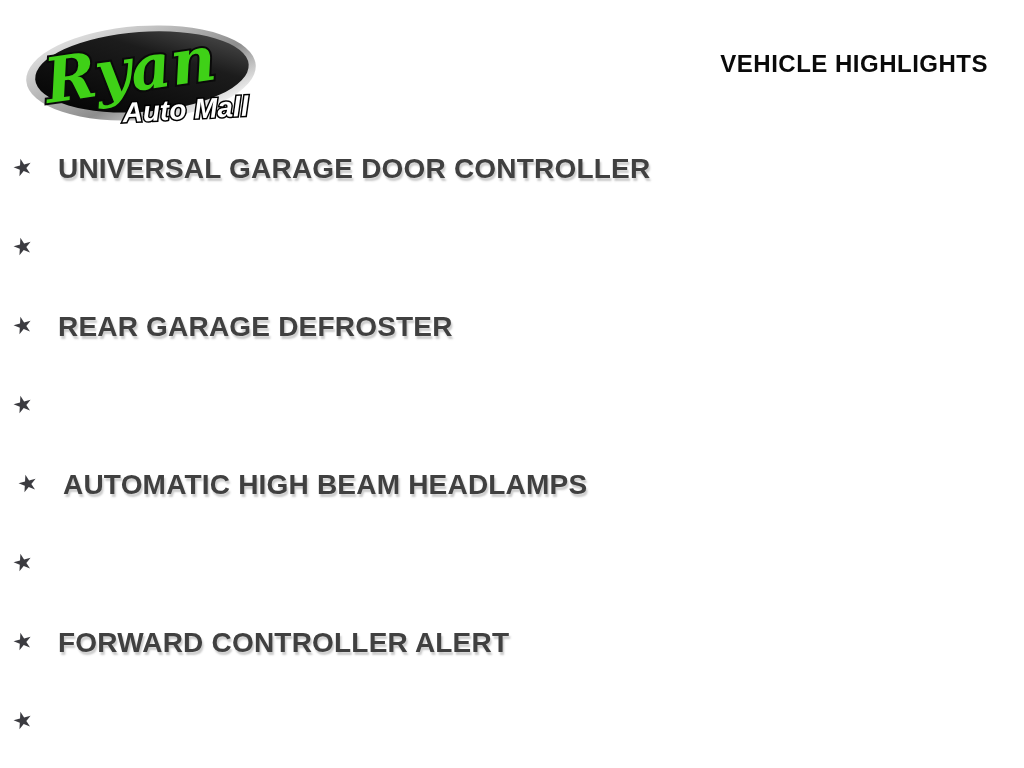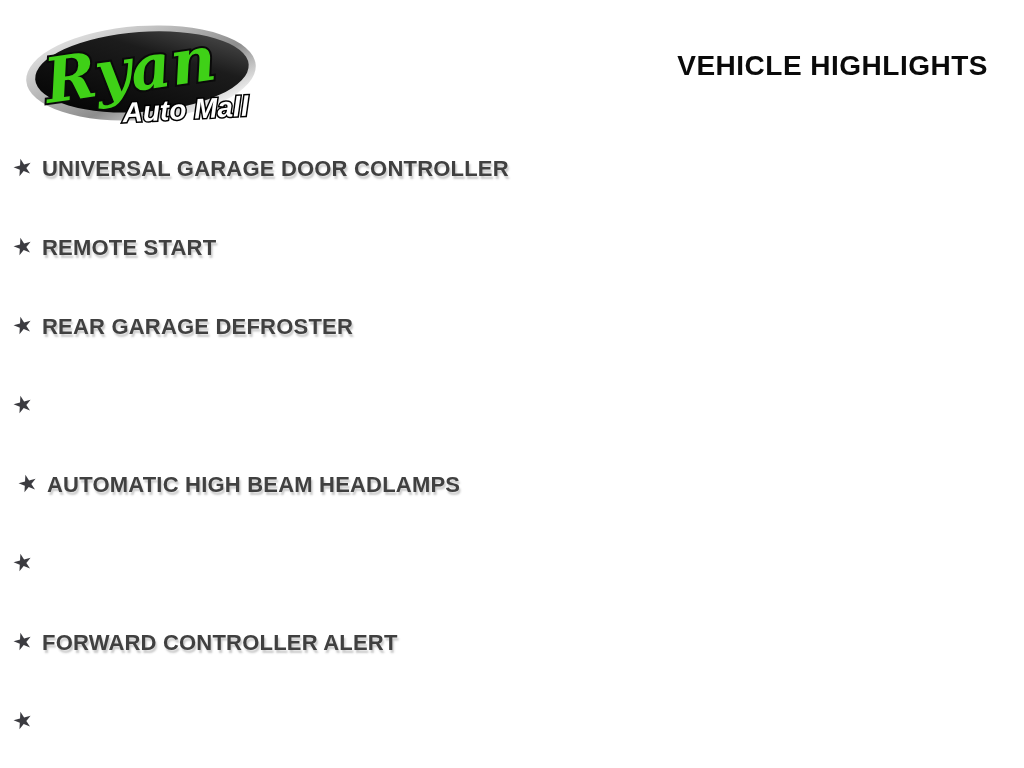--- a/index.html
+++ b/index.html
@@ -22,21 +22,21 @@
     position: absolute;
     left: 18px;
     top: 9px;
     width: 250px;
     height: 120px;
   }
   .page-title {
     position: absolute;
     top: 50px;
     right: 36px;
-    font-size: 28px;
+    font-size: 24px;
     font-weight: 700;
     letter-spacing: 0.5px;
     color: #0a0a0a;
     white-space: nowrap;
   }
 
   
   .highlights {
     position: absolute;
     left: 10px;
@@ -55,26 +55,26 @@
     display: inline-block;
     width: 26px;
     font-size: 23px;
     line-height: 1;
     color: #3b3b40;
     transform: rotate(-15deg) translateY(-1px);
     text-align: center;
     flex: 0 0 26px;
   }
   .item-text {
-    font-size: 22px;
+    font-size: 28px;
     font-weight: 700;
     color: #404040;
     letter-spacing: 0.2px;
     white-space: nowrap;
-    margin-left: 6px;
+    margin-left: 22px;
     text-shadow: 1.5px 2.5px 2px rgba(70,70,70,0.28);
   }
 </style>
 </head>
 <body>
 
 <div class="page">
 
   <div class="logo-wrap">
     <svg width="250" height="120" viewBox="0 0 250 120">
@@ -103,21 +103,20 @@
 
   <h1 class="page-title">VEHICLE HIGHLIGHTS</h1>
 
   <ul class="highlights">
     <li>
       <span class="star">★</span>
       <span class="item-text">UNIVERSAL GARAGE DOOR CONTROLLER</span>
     </li>
     <li>
       <span class="star">★</span>
-      <span class="item-text">REMOTE START</span>
     </li>
     <li>
       <span class="star">★</span>
       <span class="item-text">REAR GARAGE DEFROSTER</span>
     </li>
     <li>
       <span class="star">★</span>
     </li>
     <li>
       <span class="star">★</span>

